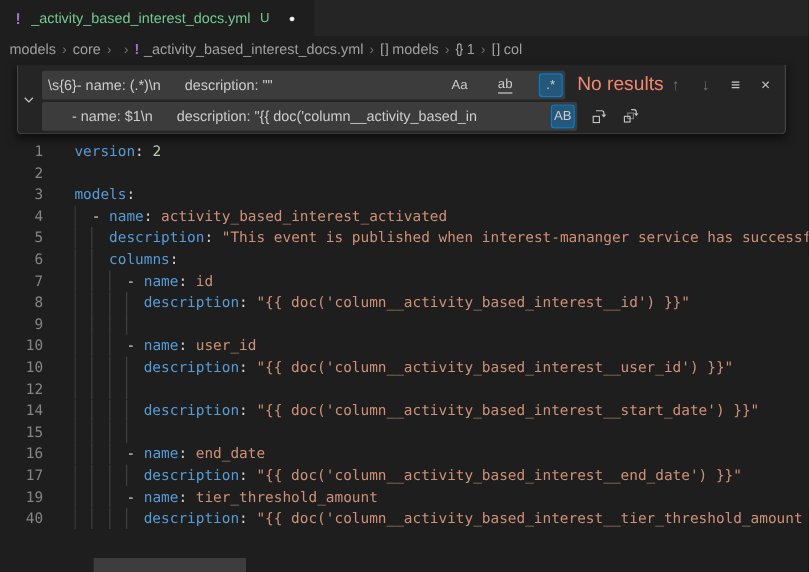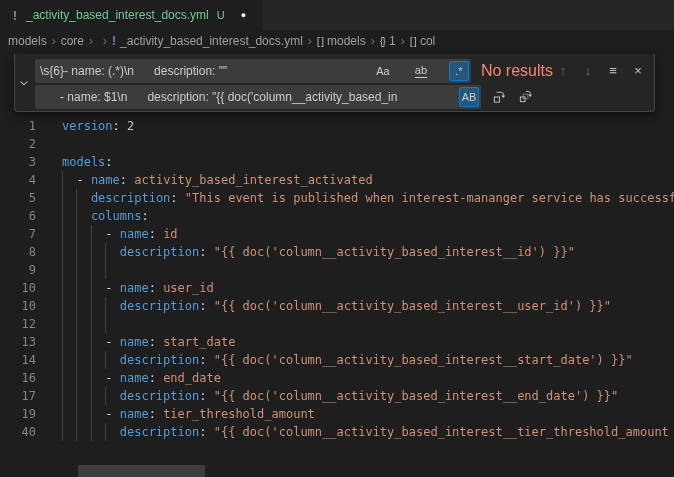--- a/index.html
+++ b/index.html
@@ -167,26 +167,26 @@
         </div>
         <div class="line">
           <div class="ln">10</div>
           <div class="code"><span class="guide"></span><span class="guide"></span><span class="guide"></span><span class="guide"></span><span class="tk-k">description</span><span class="tk-p">:</span><span class="tk-v"> "{{ doc('column__activity_based_interest__user_id') }}"</span></div>
         </div>
         <div class="line">
           <div class="ln">12</div>
           <div class="code"><span class="guide"></span><span class="guide"></span><span class="guide"></span><span class="guide"></span></div>
         </div>
         <div class="line">
-          <div class="ln">13</div>
-          <div class="code"><span class="guide"></span><span class="guide"></span><span class="guide"></span><span class="tk-p">- </span><span class="tk-k">name</span><span class="tk-p">:</span><span class="tk-v"> start_date</span></div>
-        </div>
-        <div class="line">
           <div class="ln">14</div>
           <div class="code"><span class="guide"></span><span class="guide"></span><span class="guide"></span><span class="guide"></span><span class="tk-k">description</span><span class="tk-p">:</span><span class="tk-v"> "{{ doc('column__activity_based_interest__start_date') }}"</span></div>
+        </div>
+        <div class="line">
+          <div class="ln">15</div>
+          <div class="code"><span class="guide"></span><span class="guide"></span><span class="guide"></span><span class="guide"></span></div>
         </div>
         <div class="line">
           <div class="ln">16</div>
           <div class="code"><span class="guide"></span><span class="guide"></span><span class="guide"></span><span class="tk-p">- </span><span class="tk-k">name</span><span class="tk-p">:</span><span class="tk-v"> end_date</span></div>
         </div>
         <div class="line">
           <div class="ln">17</div>
           <div class="code"><span class="guide"></span><span class="guide"></span><span class="guide"></span><span class="guide"></span><span class="tk-k">description</span><span class="tk-p">:</span><span class="tk-v"> "{{ doc('column__activity_based_interest__end_date') }}"</span></div>
         </div>
         <div class="line">

